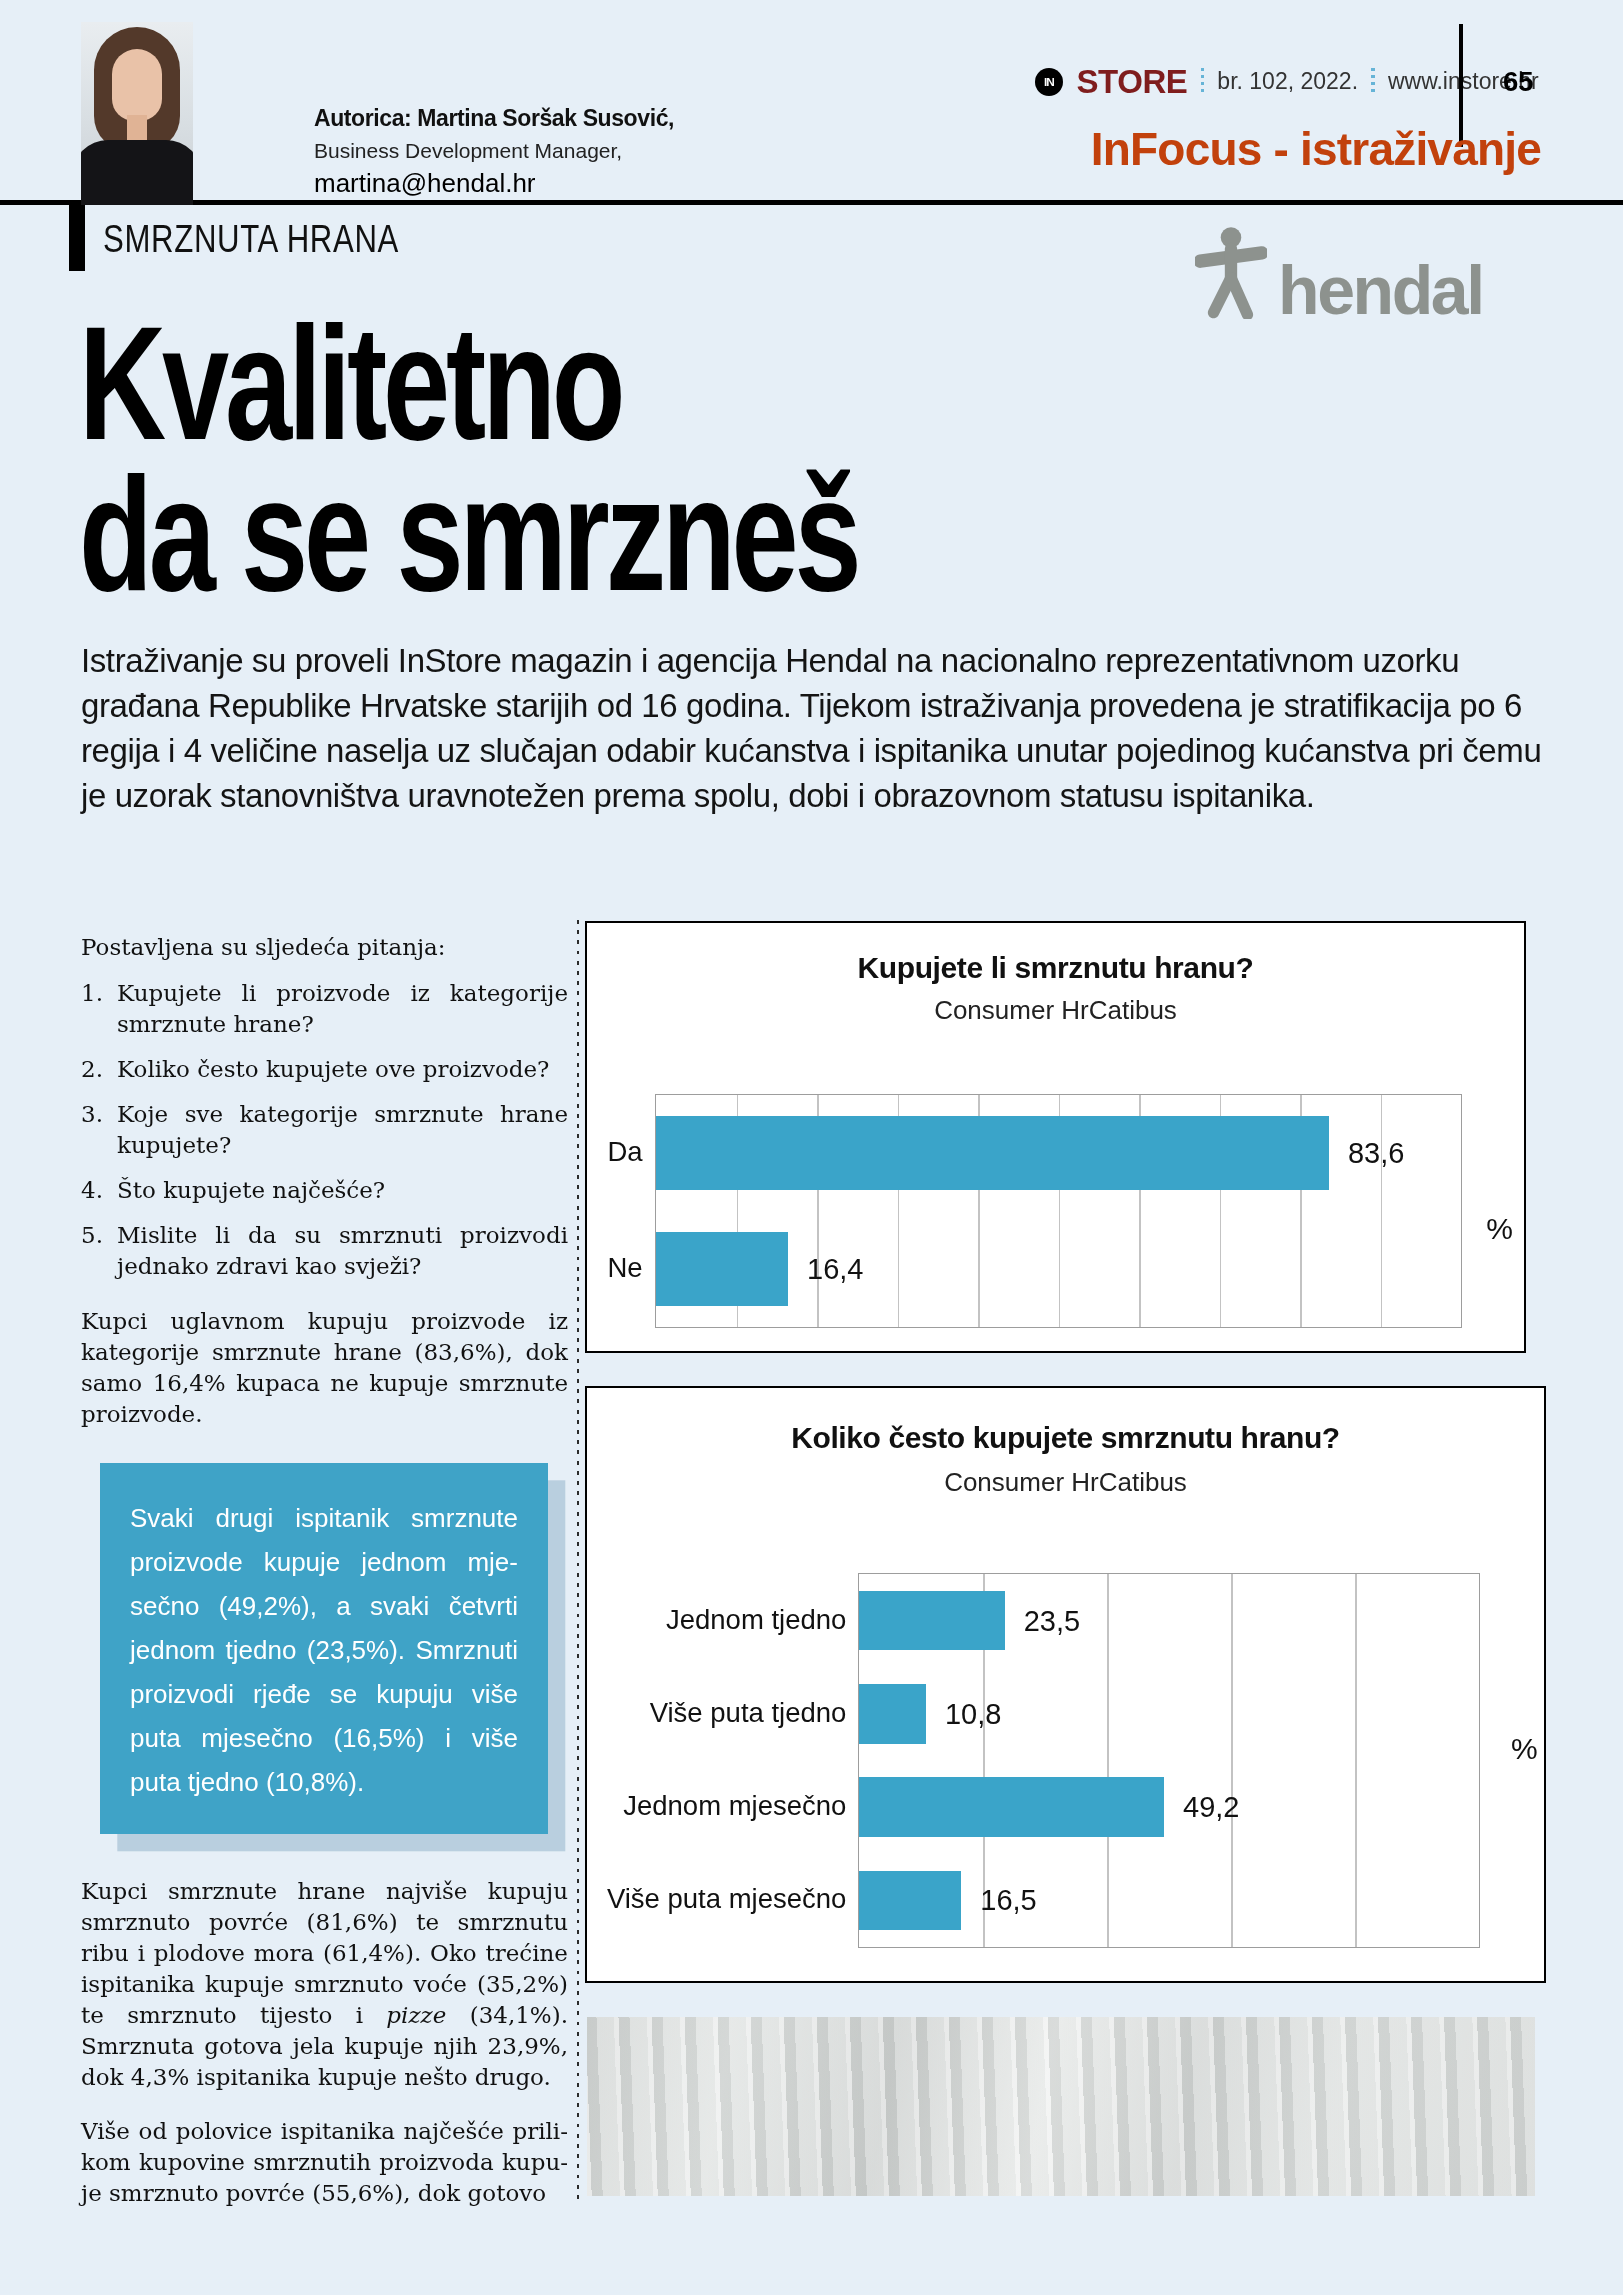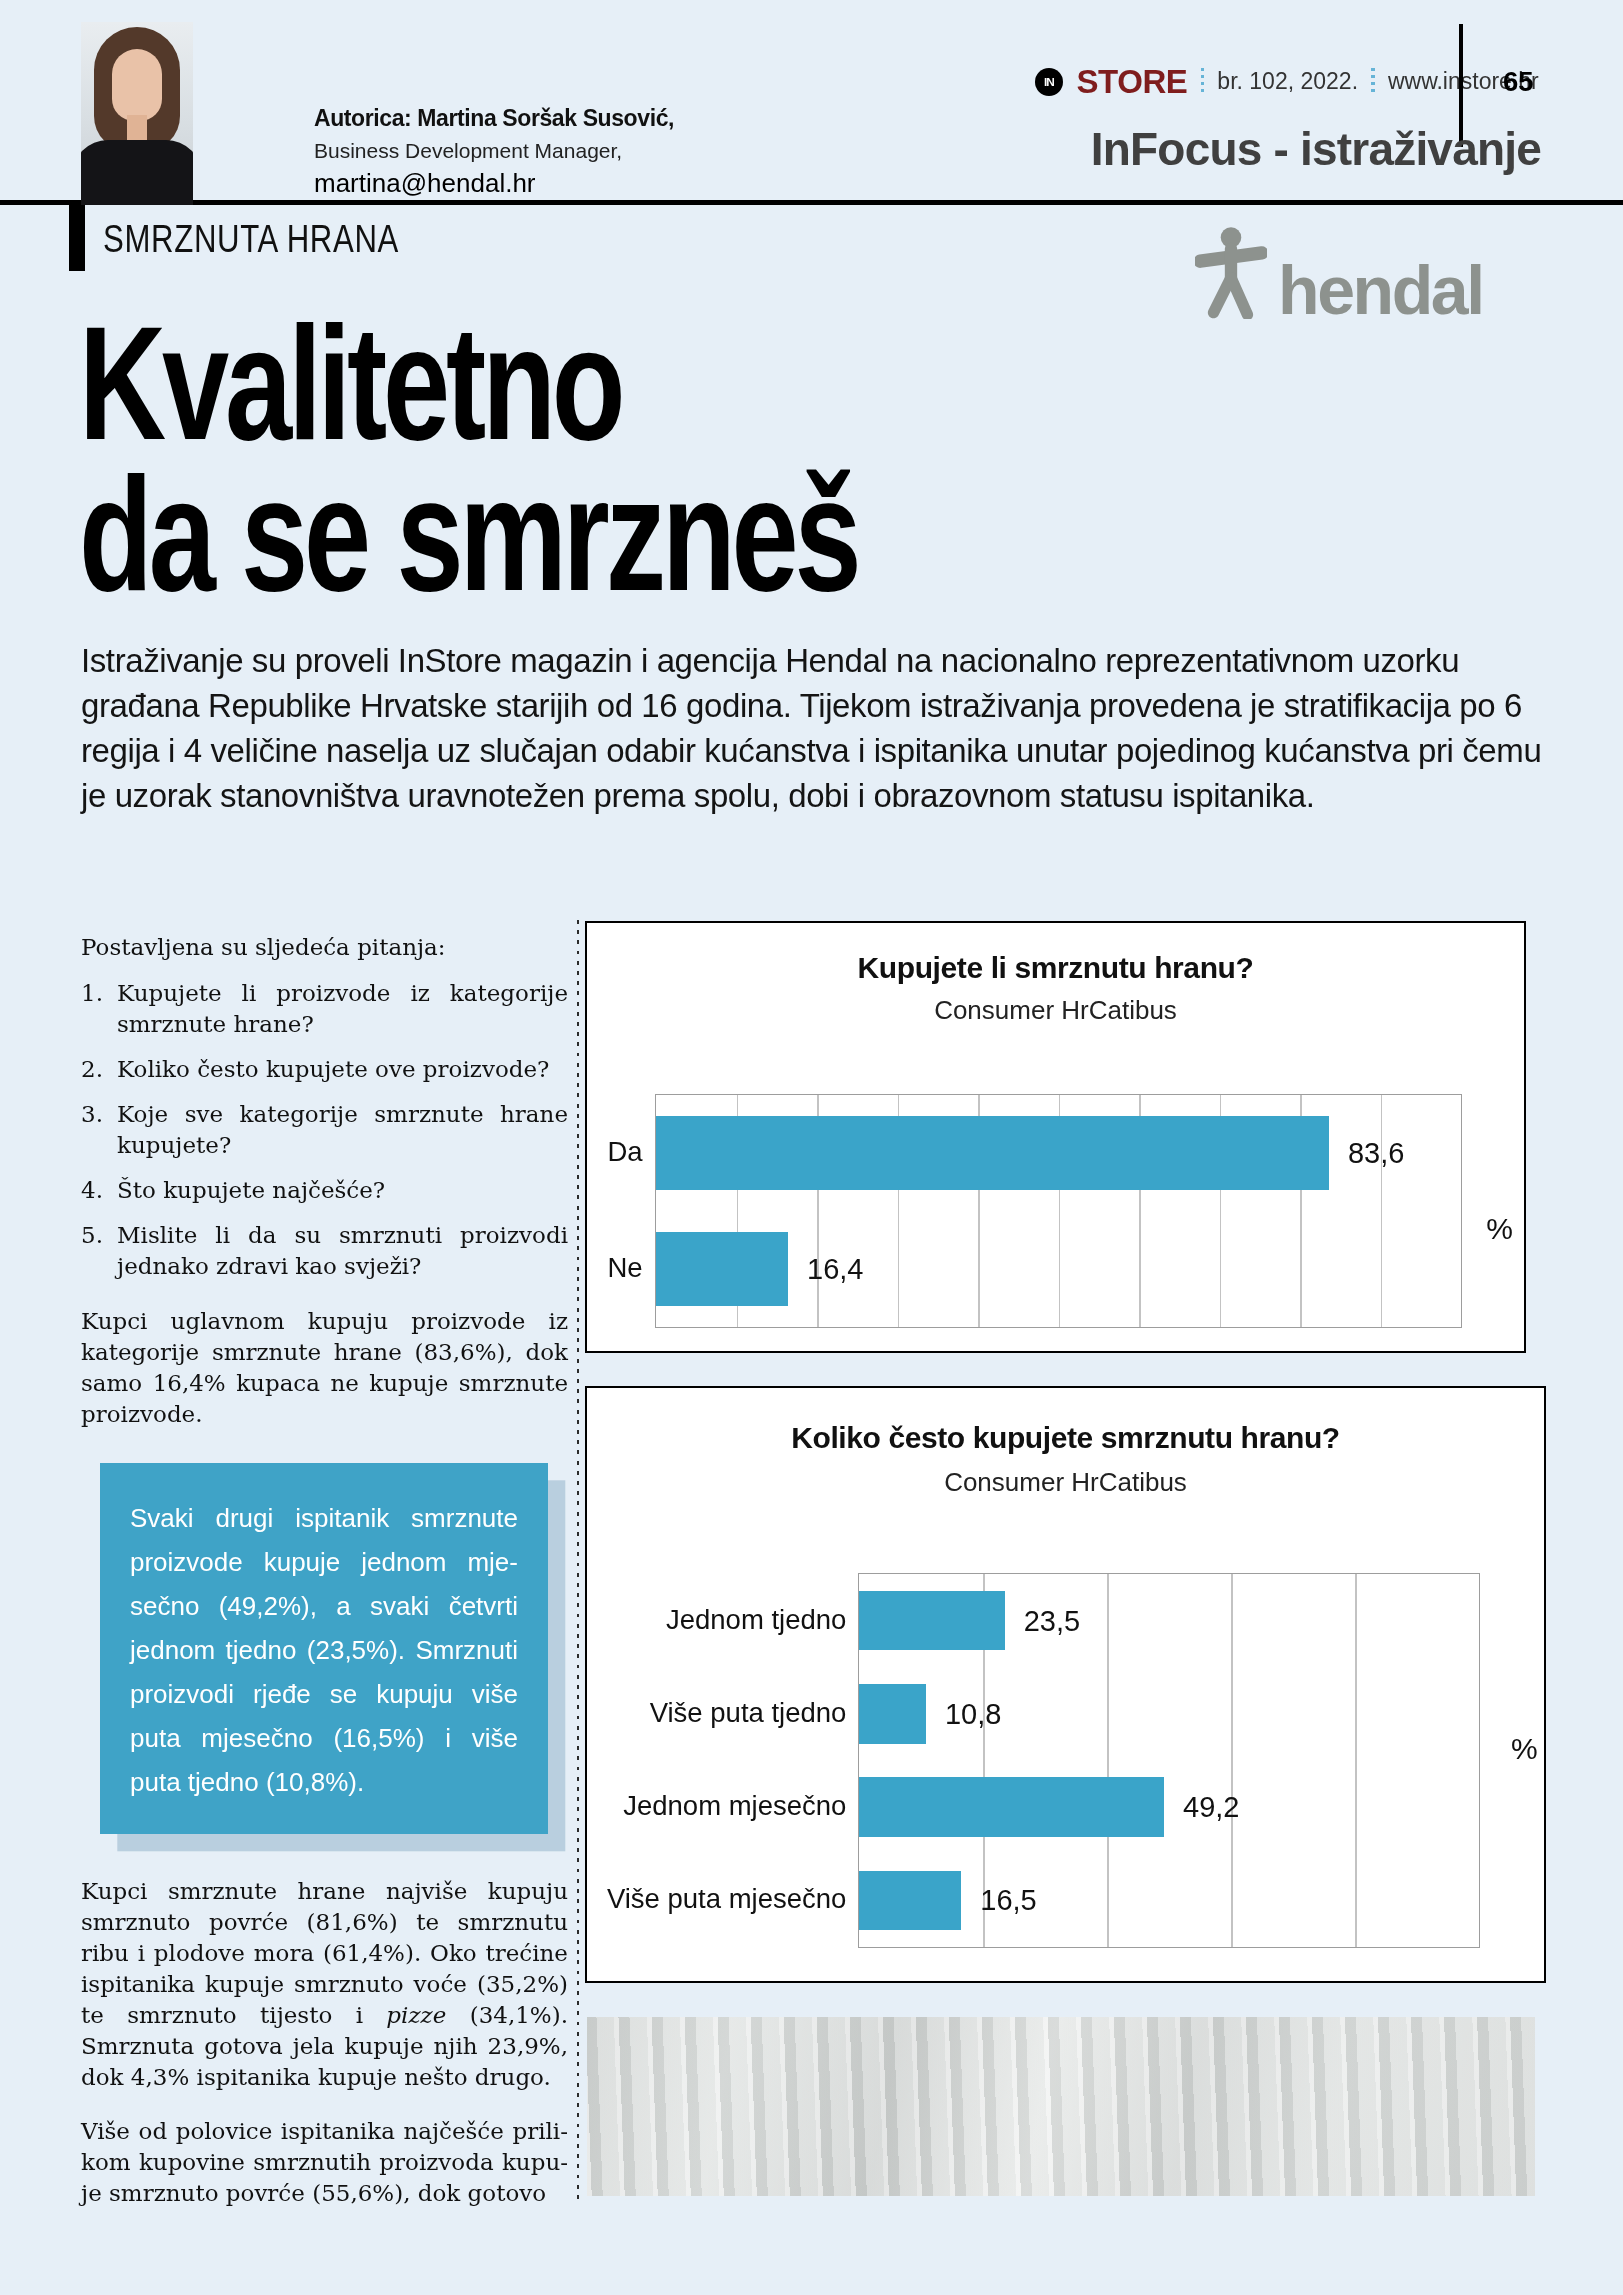--- a/index.html
+++ b/index.html
@@ -21,21 +21,21 @@
   .byline .email{font-size:26px;margin-top:8.6px;color:#000000;}
 
   .masthead{position:absolute;left:1035px;top:66px;display:flex;align-items:center;gap:13.4px;height:31px;}
   .brand-icon{width:28px;height:28px;border-radius:50%;background:#000;color:#fff;display:flex;align-items:center;justify-content:center;
               font-size:11.8px;font-weight:bold;letter-spacing:-0.8px;}
   .brand{font-size:33px;font-weight:bold;color:#7f1d1d;letter-spacing:-0.4px;}
   .vdots{width:3.1px;height:28px;background:repeating-linear-gradient(to bottom,#66b4d7 0 3.1px,transparent 3.1px 7px);}
   .issue,.site{font-size:23px;color:#333;}
   .page-vline{position:absolute;left:1459px;top:23.6px;width:3.9px;height:123px;background:#000;}
   .pageno{position:absolute;left:1503px;top:66px;font-size:27.5px;font-weight:bold;color:#000;}
-  .section-heading{position:absolute;right:82px;top:126px;font-size:46px;font-weight:bold;color:#404040;letter-spacing:-0.8px;line-height:1;}
+  .section-heading{position:absolute;right:82px;top:126px;font-size:46px;font-weight:bold;color:#c2410c;letter-spacing:-0.8px;line-height:1;}
 
   
   .kicker-bar{position:absolute;left:69px;top:200px;width:15.7px;height:71px;background:#000;}
   .kicker{position:absolute;left:103px;top:218px;font-size:38px;font-weight:normal;color:#111;
           transform:scaleX(0.82);transform-origin:left top;letter-spacing:0.8px;white-space:nowrap;}
   .agency{position:absolute;left:1195px;top:226px;display:flex;align-items:flex-end;gap:11px;}
   .agency .wordmark{font-size:68px;font-weight:bold;letter-spacing:-2.4px;line-height:0.82;}
 
   
   .title{position:absolute;left:79px;top:308px;font-weight:bold;font-size:161px;line-height:151px;

